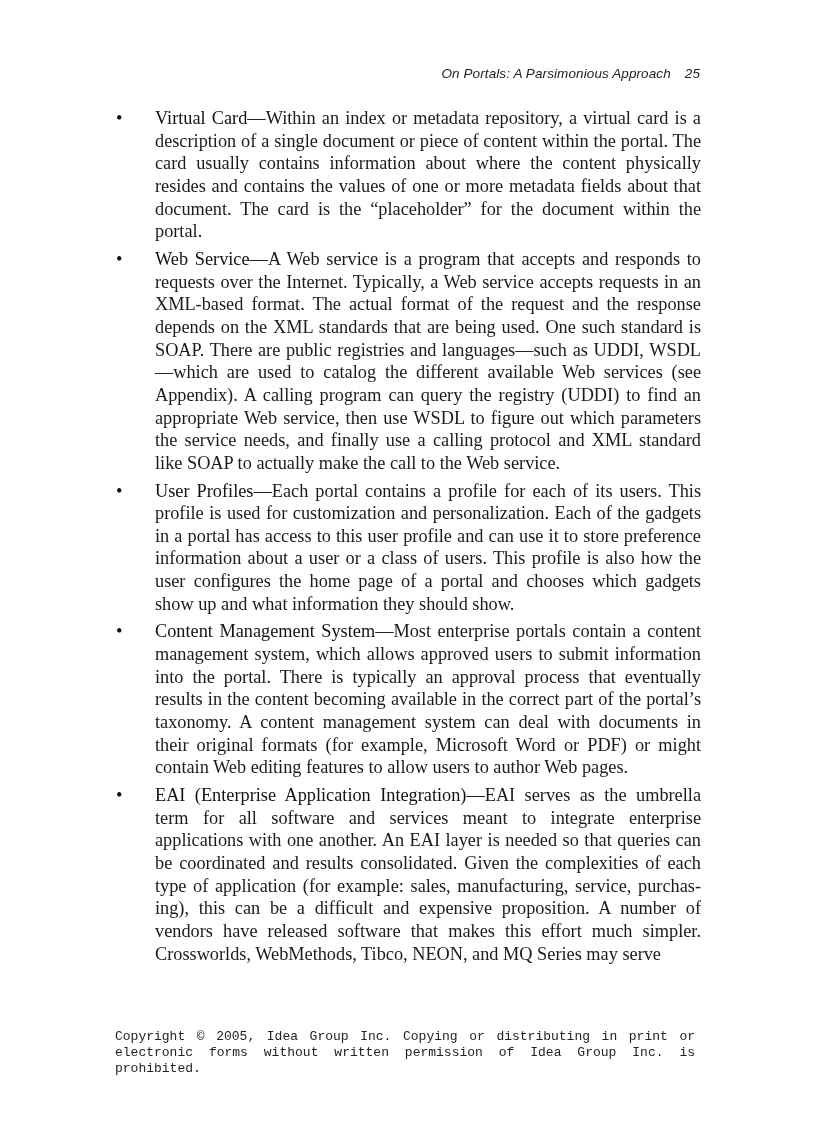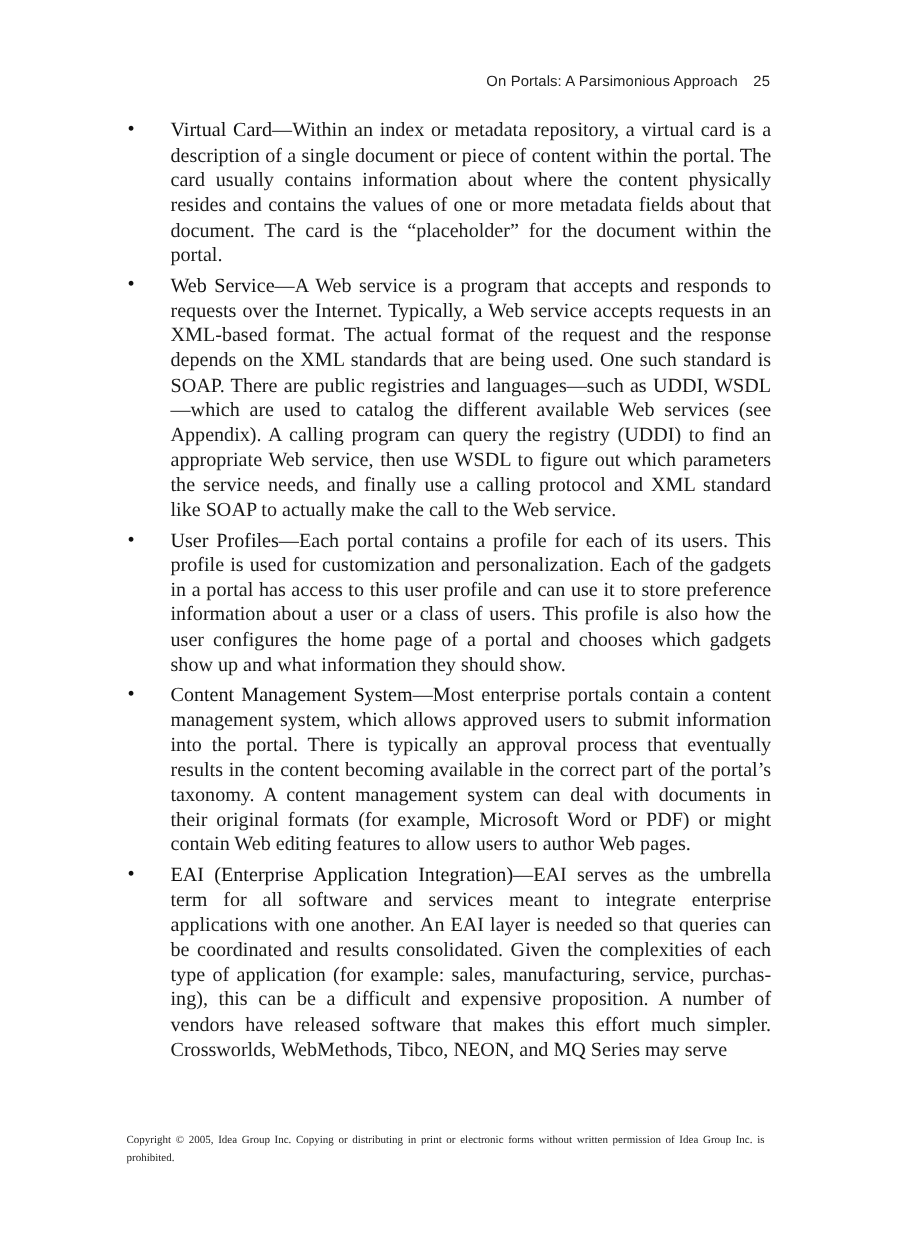--- a/index.html
+++ b/index.html
@@ -3,40 +3,41 @@
   <meta charset="utf-8">
   <style>
     html, body { margin: 0; padding: 0; background: #ffffff; }
     body { width: 816px; height: 1123px; position: relative; overflow: hidden; }
     .page { position: absolute; left: 0; top: 0; width: 816px; height: 1123px; }
     .running-head {
       position: absolute; top: 66px; right: 116px;
       font-family: "Liberation Sans", sans-serif;
       font-size: 13.5px; color: #222; letter-spacing: 0.1px;
       white-space: nowrap;
+      font-style: italic;
     }
     .running-head .pg { margin-left: 14px; }
     .list {
       position: absolute; left: 0; top: 107px; width: 816px;
       margin: 0; padding: 0; list-style: none;
     }
     .item { position: relative; margin: 0 0 5px 0; padding: 0; }
     .bullet {
       position: absolute; left: 116px; top: 0;
       font-family: "Liberation Serif", serif; font-size: 18.5px; line-height: 22.6px; color: #111;
     }
     .text {
       margin-left: 155px; width: 546px;
       font-family: "Liberation Serif", serif; font-size: 18.3px; line-height: 22.65px;
       color: #1a1a1a; text-align: justify; hyphens: manual;
     }
     .term { font-weight: normal; color: #111; }
     .footer {
       position: absolute; left: 115px; top: 1029px; width: 580px;
-      font-family: Liberation Serif, serif; font-size: 10px; line-height: 16px;
+      font-family: Liberation Mono, monospace; font-size: 13px; line-height: 16px;
       color: #222; text-align: justify;
     }
   </style>
 </head>
 <body>
 
 <div class="page">
 
   <div class="running-head">
     <span>On Portals: A Parsimonious Approach</span><span class="pg">25</span>

